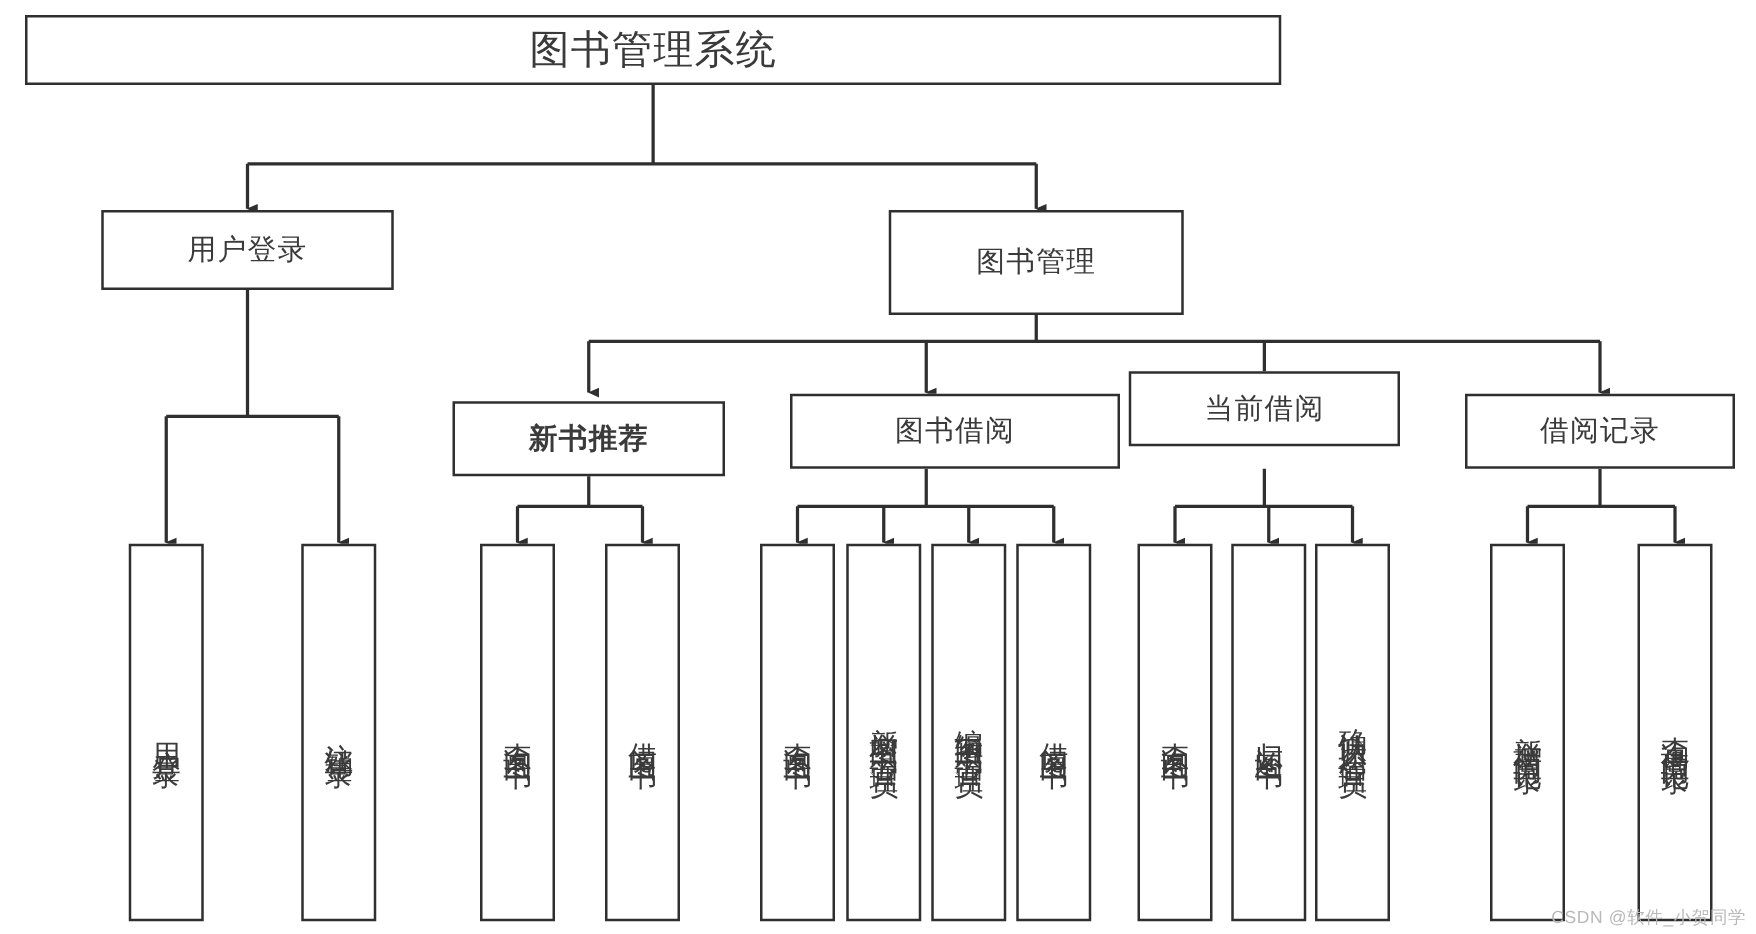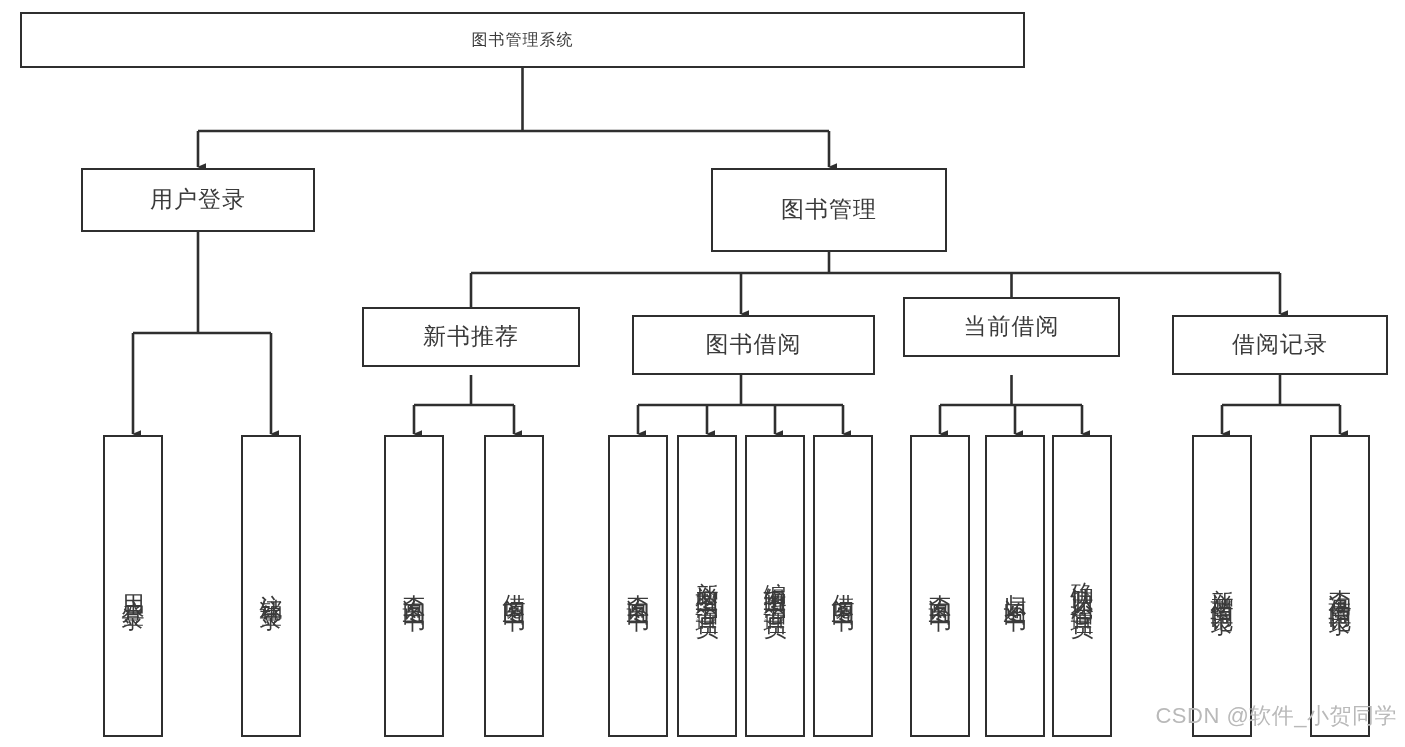--- a/index.html
+++ b/index.html
@@ -45,28 +45,28 @@
   }
   .node-box.vertical .node-label {
     writing-mode: vertical-rl;
     text-orientation: upright;
     letter-spacing: 5px;
     font-size: 23px;
     white-space: nowrap;
     max-height: 100%;
   }
   .node-box.root .node-label {
-    font-size: 16px;
+    font-size: 32px;
   }
   .watermark {
     position: absolute;
     right: 8px;
-    bottom: 16px;
+    bottom: 4px;
     color: #b9b9b9;
-    font-size: 22px;
+    font-size: 14px;
     letter-spacing: 0.5px;
     z-index: 5;
     user-select: none;
     white-space: nowrap;
   }
 </style>
 </head>
 <body>
 
 <div id="diagram-canvas">
@@ -117,24 +117,24 @@
   <div id="node-layer">
       <div class="node-box root" style="left: 20px; top: 12px; width: 1005px; height: 56px;">
         <span class="node-label">图书管理系统</span>
       </div>
       <div class="node-box" style="left: 81px; top: 168px; width: 234px; height: 64px;">
         <span class="node-label">用户登录</span>
       </div>
       <div class="node-box" style="left: 711px; top: 168px; width: 236px; height: 84px;">
         <span class="node-label">图书管理</span>
       </div>
-      <div class="node-box" style="left: 362px; top: 307px; width: 218px; height: 60px;">
+      <div class="node-box" style="left: 362px; top: 321px; width: 218px; height: 60px; font-weight: bold;">
         <span class="node-label">新书推荐</span>
       </div>
-      <div class="node-box" style="left: 632px; top: 315px; width: 243px; height: 60px;">
+      <div class="node-box" style="left: 632px; top: 315px; width: 264px; height: 60px;">
         <span class="node-label">图书借阅</span>
       </div>
       <div class="node-box" style="left: 903px; top: 297px; width: 217px; height: 60px;">
         <span class="node-label">当前借阅</span>
       </div>
       <div class="node-box" style="left: 1172px; top: 315px; width: 216px; height: 60px;">
         <span class="node-label">借阅记录</span>
       </div>
       <div class="node-box vertical" style="left: 103px; top: 435px; width: 60px; height: 302px;">
         <span class="node-label">用户登录</span>

